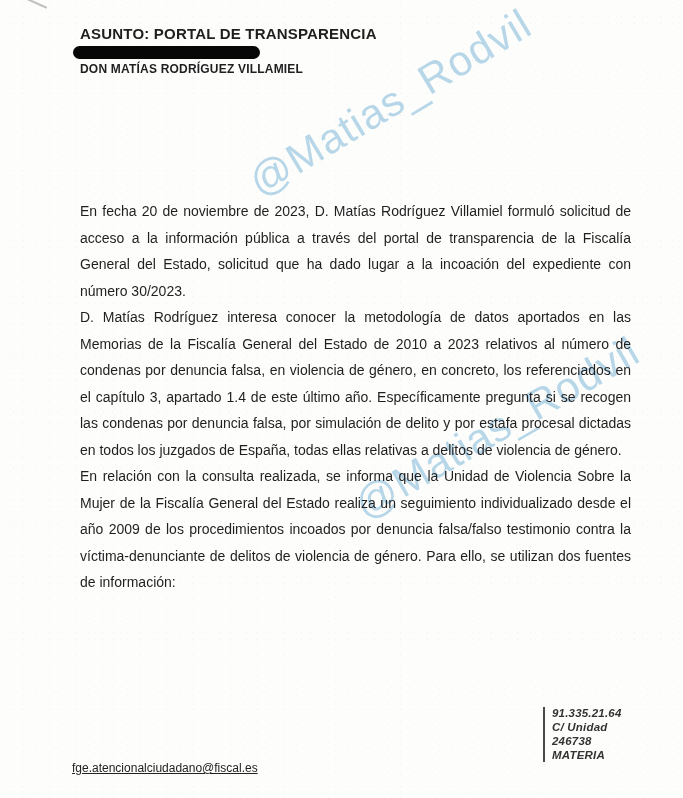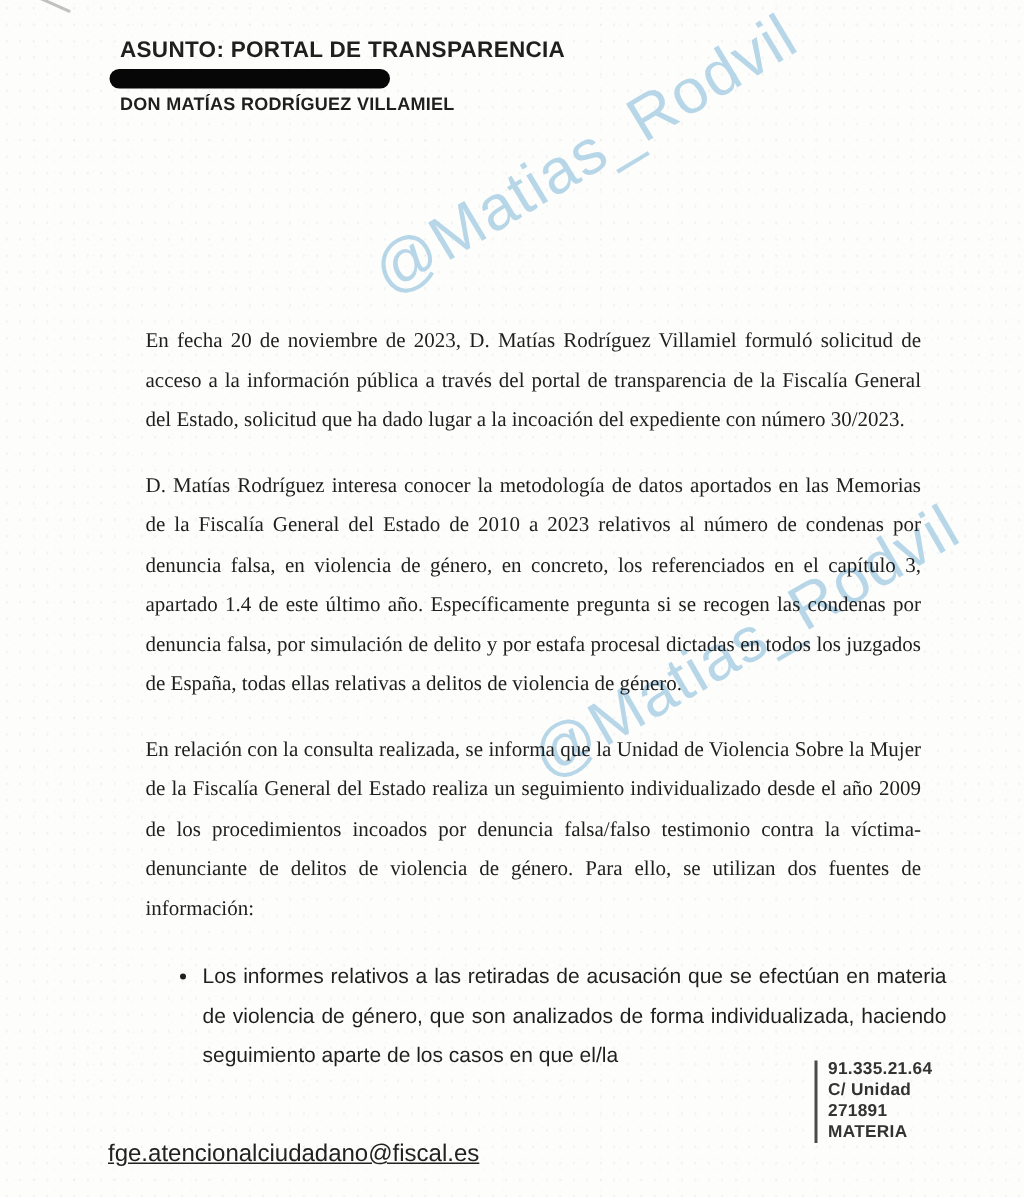--- a/index.html
+++ b/index.html
@@ -52,36 +52,37 @@
   .doc-title{
     position:absolute;left:80px;top:146px;
     font-size:15px;font-weight:bold;letter-spacing:0.3px;
   }
   
   .body{
     position:absolute;left:80px;top:198px;width:551px;
     font-size:14px;line-height:26.5px;
     text-align:justify;
   }
-  .body p{margin:17px;font-family:Liberation Serif, serif;}
+  .body p{margin:0;}
   .body ul{margin:0;padding-left:55px;}
   .body li{margin:0;}
   
   .addr-rule{
     position:absolute;left:543px;top:707px;width:2px;height:55px;
     background:#4a4a4a;
   }
   .footer-address{
     position:absolute;left:552px;top:706px;
     font-size:11.5px;font-weight:bold;line-height:14px;color:#333;
     letter-spacing:0.2px;
+    font-style:italic;
   }
   .footer-email{
     position:absolute;left:72px;top:761px;
-    font-size:16px;color:#222;
+    font-size:12px;color:#222;
     text-decoration:underline;
     cursor:pointer;
   }
 </style>
 </head>
 <body>
 
 <div class="page">
 
   <div class="watermark wm1">@Matias_Rodvil</div>
@@ -91,28 +92,25 @@
 
   <div class="subject">ASUNTO: PORTAL DE TRANSPARENCIA</div>
   <div class="redaction"></div>
   <div class="addressee">DON MATÍAS RODRÍGUEZ VILLAMIEL</div>
 
 
   <div class="body">
     <p>En fecha 20 de noviembre de 2023, D. Matías Rodríguez Villamiel formuló solicitud de acceso a la información pública a través del portal de transparencia de la Fiscalía General del Estado, solicitud que ha dado lugar a la incoación del expediente con número 30/2023.</p>
     <p>D. Matías Rodríguez interesa conocer la metodología de datos aportados en las Memorias de la Fiscalía General del Estado de 2010 a 2023 relativos al número de condenas por denuncia falsa, en violencia de género, en concreto, los referenciados en el capítulo 3, apartado 1.4 de este último año. Específicamente pregunta si se recogen las condenas por denuncia falsa, por simulación de delito y por estafa procesal dictadas en todos los juzgados de España, todas ellas relativas a delitos de violencia de género.</p>
     <p>En relación con la consulta realizada, se informa que la Unidad de Violencia Sobre la Mujer de la Fiscalía General del Estado realiza un seguimiento individualizado desde el año 2009 de los procedimientos incoados por denuncia falsa/falso testimonio contra la víctima-denunciante de delitos de violencia de género. Para ello, se utilizan dos fuentes de información:</p>
-    <ul>
-      <li>Los informes relativos a las retiradas de acusación que se efectúan en materia de violencia de género, que son analizados de forma individualizada, haciendo seguimiento aparte de los casos en que el/la</li>
-    </ul>
   </div>
 
   <div class="addr-rule"></div>
   <div class="footer-address">
     <div>91.335.21.64</div>
     <div>C/ Unidad</div>
-    <div>271891</div>
+    <div>246738</div>
     <div>MATERIA</div>
   </div>
 
   <a class="footer-email">fge.atencionalciudadano@fiscal.es</a>
 
 </div>
 
 </body></html>

